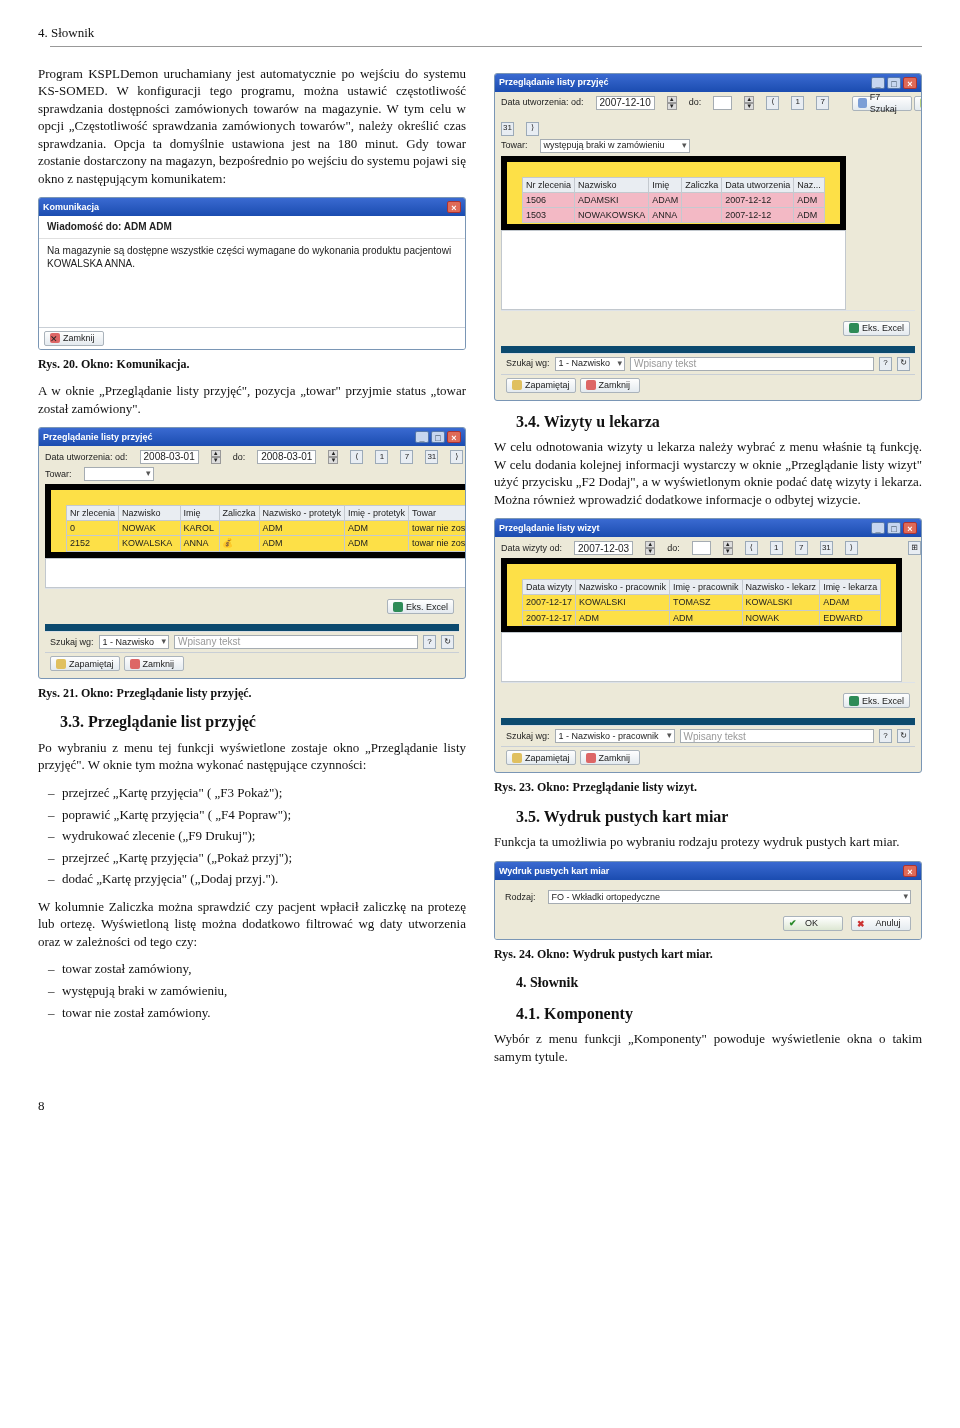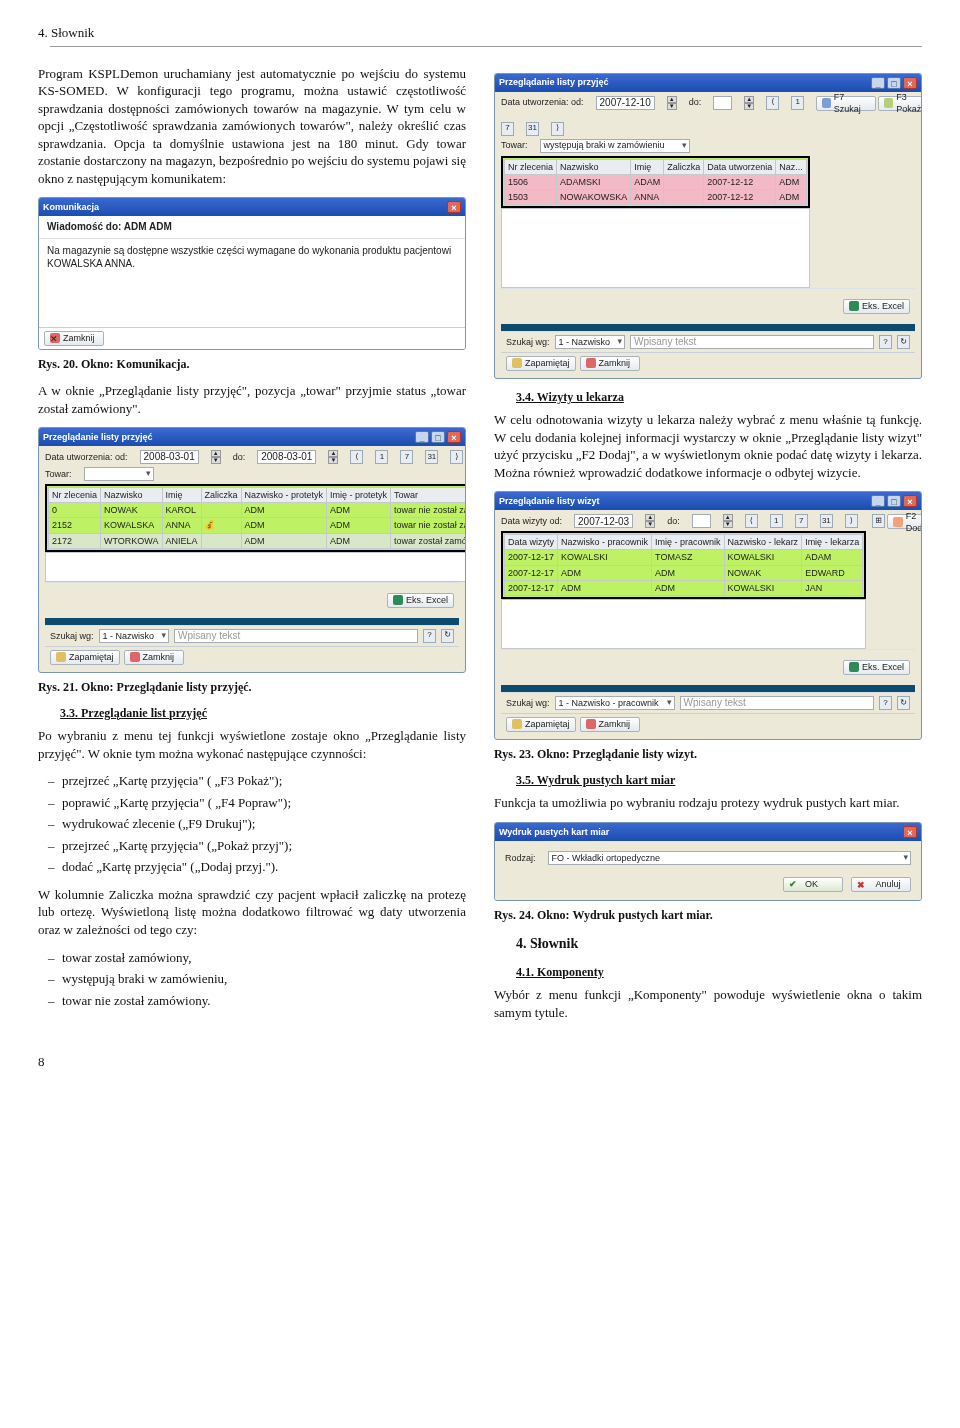--- a/index.html
+++ b/index.html
@@ -24,21 +24,21 @@
     margin-left: 12px;
   }
   .cols {
     display: flex;
     gap: 28px;
   }
   .col { flex: 1 1 0; min-width: 0; }
   .col p { text-align: justify; margin-bottom: 10px; }
 
   h3.sect { font-size: 14px; font-weight: bold; margin: 12px 0 8px 0; }
-  h4.sub  { font-size: 12px; font-weight: bold; margin: 10px 0 6px 22px; text-decoration: underline; }
+  h4.sub  { font-size: 16px; font-weight: bold; margin: 10px 0 6px 22px; }
 
   .fig-cap { text-align: center; font-size: 12px; margin: 6px 0 14px 0; }
   .fig-cap b { font-weight: bold; }
 
   ul.dash { list-style: none; margin: 6px 0 10px 10px; }
   ul.dash li { padding-left: 14px; position: relative; margin-bottom: 4px; }
   ul.dash li::before { content: "–"; position: absolute; left: 0; }
 
   
   .app-win {
@@ -105,21 +105,21 @@
   .app-win.dialog .body { background:#ece9d8; }
   .app-win.dialog .ok { background:linear-gradient(#fff,#dde7d3); }
   .app-win.dialog .cancel .ic{ color:#c33; }
 
   .highlight tr.pink td { background:#f3b9c5; }
 
   .pagefoot { margin-top: 22px; font-size: 13px; }
 
   .split { display:flex; gap:6px; }
   .split .main { flex:1; display:flex; flex-direction:column;}
-  .gridwrap { background:#bef264; border:2px solid #000000; padding:1px; max-height:74px; overflow:hidden;}
+  .gridwrap { background:#fde047; border:6px solid #000000; padding:15px; max-height:74px; overflow:hidden;}
   .white-area { background:#fff; border:1px solid #c2c8ce; flex:1; min-height:30px;}
 </style>
 </head>
 <body>
 
 <div class="page-head">4.  Słownik</div>
 <hr class="hr-top">
 
 <div class="cols">
 

